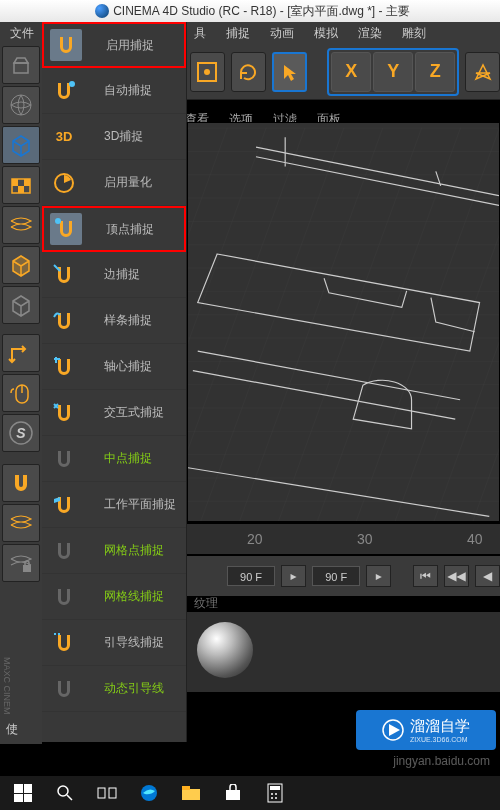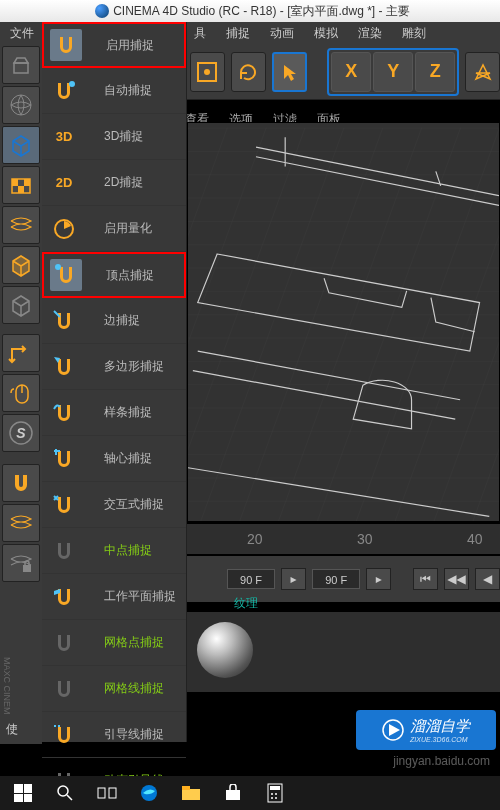--- a/index.html
+++ b/index.html
@@ -31,29 +31,29 @@
 .snap-item.dimmed { color: #84cc16; }
 .redbox { border: 2px solid #ff0000; }
 .label3d { color: #f9a825; font-size: 13px; font-weight: bold; }
 
 .viewport { position: absolute; left: 187px; top: 122px; right: 0; height: 400px; background: #323232; overflow: hidden; border: 1px solid #000; }
 .viewport svg { width: 100%; height: 100%; }
 
 .timeline-ruler { position: absolute; left: 187px; top: 524px; right: 0; height: 30px; background: #2e2e2e; display: flex; align-items: center; color: #888; font-size: 14px; }
 .timeline-ruler span { position: absolute; }
 
-.timeline-ctrl { position: absolute; left: 187px; top: 556px; right: 0; height: 46px; background: #3a3a3a; display: flex; align-items: center; gap: 6px; padding-left: 40px; }
+.timeline-ctrl { position: absolute; left: 187px; top: 556px; right: 0; height: 40px; background: #3a3a3a; display: flex; align-items: center; gap: 6px; padding-left: 40px; }
 .tc-field { width: 50px; height: 20px; background: #2a2a2a; border: 1px solid #555; color: #ccc; font-size: 11px; text-align: center; line-height: 20px; }
 .tc-btn { width: 26px; height: 22px; background: #4a4a4a; border: 1px solid #222; color: #ccc; display: flex; align-items: center; justify-content: center; font-size: 12px; }
 
-.texture-label { position: absolute; left: 194px; top: 595px; font-size: 12px; color: #14b8a6; margin-left: 40px; }
+.texture-label { position: absolute; left: 194px; top: 595px; font-size: 12px; color: #737373; }
 .mat-area { position: absolute; left: 187px; top: 612px; right: 0; height: 80px; background: #2e2e2e; }
 .mat-ball { width: 56px; height: 56px; border-radius: 50%; background: radial-gradient(circle at 35% 30%, #fff, #bbb 30%, #555 70%, #222); margin: 10px; }
 
-.watermark-logo { position: absolute; right: 4px; bottom: 60px; width: 140px; height: 40px; background: #1976d2; border-radius: 4px; display: flex; align-items: center; justify-content: center; color: #fff; font-size: 15px; gap: 6px; font-style: italic; }
+.watermark-logo { position: absolute; right: 4px; bottom: 60px; width: 140px; height: 40px; background: #1976d2; border-radius: 4px; display: flex; align-items: center; justify-content: center; color: #fff; font-size: 15px; gap: 6px; }
 .watermark-text { position: absolute; right: 10px; bottom: 42px; color: rgba(255,255,255,0.35); font-size: 12px; }
 
 .taskbar { position: absolute; left: 0; bottom: 0; width: 100%; height: 34px; background: #1a1a1a; display: flex; align-items: center; gap: 12px; padding-left: 8px; }
 .tb-item { width: 30px; height: 26px; display: flex; align-items: center; justify-content: center; color: #fff; }
 .win-logo { display: grid; grid-template-columns: 1fr 1fr; grid-template-rows: 1fr 1fr; gap: 1px; width: 18px; height: 18px; }
 .win-logo div { background: #fff; }
 
 .magnet { fill: #f9a825; }
 .magnet-dim { fill: #666; }
 </style>
@@ -214,24 +214,20 @@
           <circle cx="20" cy="5" r="3" fill="#4fc3f7"></circle>
         </svg>
       </div>
     <span>自动捕捉</span>
   </div>
   <div class="snap-item">
     <div class="icon label3d">3D</div>
     <span>3D捕捉</span>
   </div>
   <div class="snap-item">
-    <div class="icon label3d">2D</div>
-    <span>2D捕捉</span>
-  </div>
-  <div class="snap-item">
     <div class="icon">
         <svg width="24" height="24">
           <circle cx="12" cy="12" r="9" fill="none" stroke="#f9a825" stroke-width="2"></circle>
           <path d="M12 12 L12 4 A8 8 0 0 1 19 9 Z" fill="#f9a825"></path>
         </svg>
       </div>
     <span>启用量化</span>
   </div>
   <div class="snap-item highlighted redbox">
     <div class="icon">
@@ -243,29 +239,20 @@
     <span>顶点捕捉</span>
   </div>
   <div class="snap-item">
     <div class="icon">
         <svg width="24" height="24">
           <path class="magnet" d="M6 4 L6 14 A6 6 0 0 0 18 14 L18 4 L15 4 L15 14 A3 3 0 0 1 9 14 L9 4 Z"></path>
           <line x1="2" y1="2" x2="8" y2="8" stroke="#4fc3f7" stroke-width="2"></line>
         </svg>
       </div>
     <span>边捕捉</span>
-  </div>
-  <div class="snap-item">
-    <div class="icon">
-        <svg width="24" height="24">
-          <path class="magnet" d="M6 4 L6 14 A6 6 0 0 0 18 14 L18 4 L15 4 L15 14 A3 3 0 0 1 9 14 L9 4 Z"></path>
-          <polygon points="2,2 8,3 6,8" fill="#4fc3f7"></polygon>
-        </svg>
-      </div>
-    <span>多边形捕捉</span>
   </div>
   <div class="snap-item">
     <div class="icon">
         <svg width="24" height="24">
           <path class="magnet" d="M6 4 L6 14 A6 6 0 0 0 18 14 L18 4 L15 4 L15 14 A3 3 0 0 1 9 14 L9 4 Z"></path>
           <path d="M2 8 Q5 2 8 6" fill="none" stroke="#4fc3f7" stroke-width="2"></path>
         </svg>
       </div>
     <span>样条捕捉</span>
   </div>

